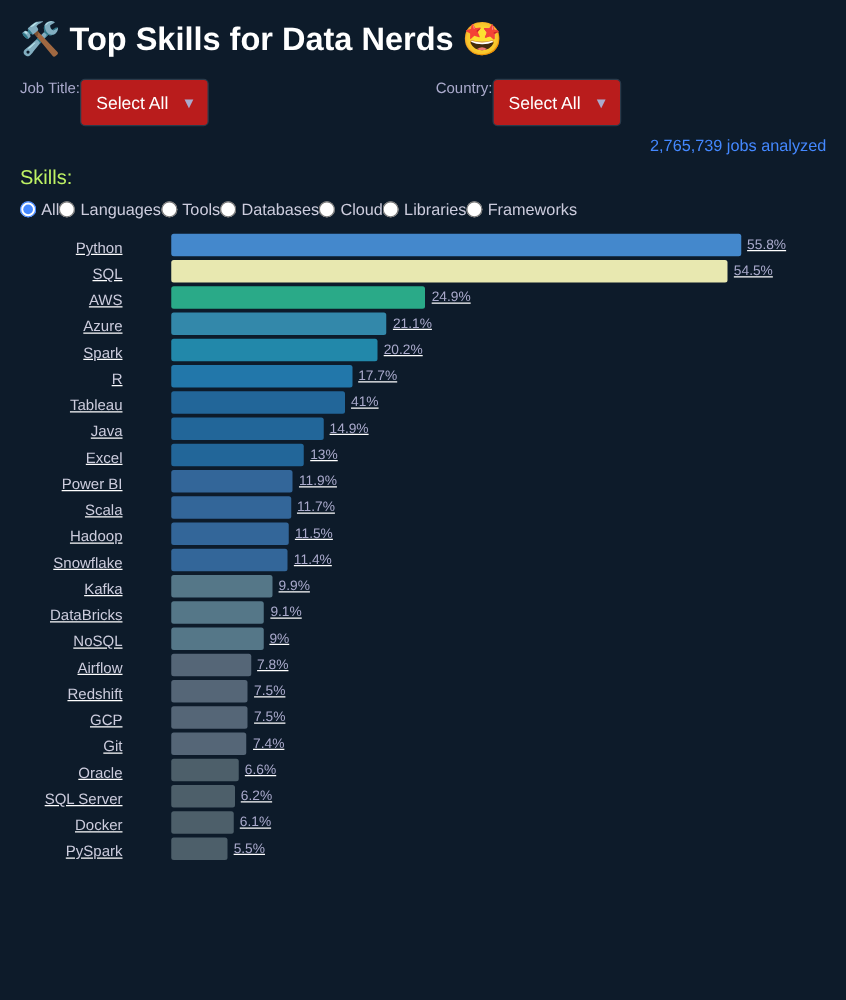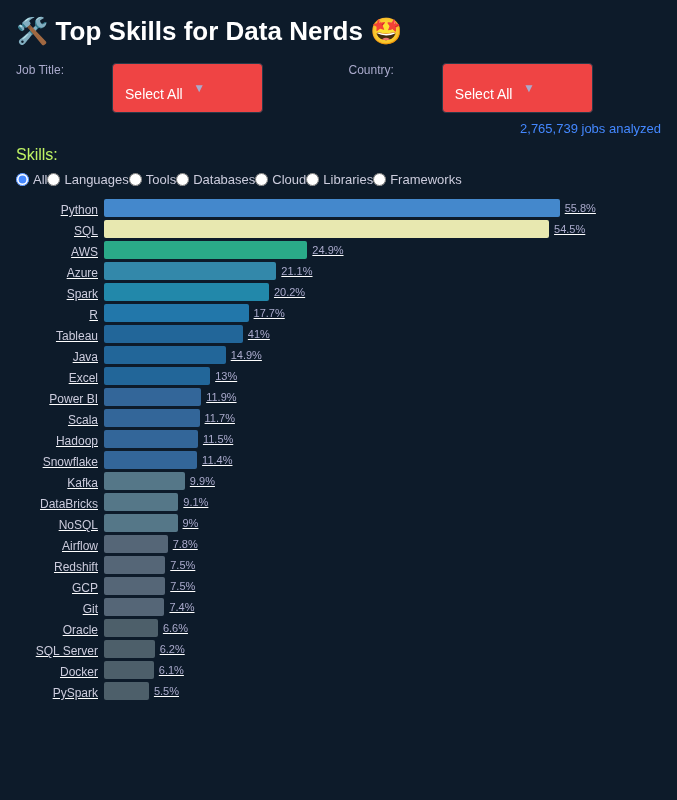--- a/index.html
+++ b/index.html
@@ -30,29 +30,28 @@
     .form-label {
       font-size: 12px;
       color: #aaaacc;
       margin-bottom: 4px;
     }
     .select-wrapper {
       position: relative;
     }
     .select-box {
       width: 100%;
-      background-color: #ef4444;
+      background-color: #b91c1c;
       color: #ffffff;
       border: 1px solid #2a3a4a;
       border-radius: 4px;
-      padding: 22px 30px 10px 12px;
+      padding: 10px 30px 10px 12px;
       font-size: 14px;
       appearance: none;
       cursor: pointer;
-      margin-left: 48px;
     }
     .select-arrow {
       position: absolute;
       right: 10px;
       top: 50%;
       transform: translateY(-50%);
       color: #aaaacc;
       pointer-events: none;
       font-size: 12px;
     }
@@ -102,20 +101,21 @@
       font-size: 12px;
       color: #ccccdd;
       flex-shrink: 0;
     }
     .bar-container {
       flex: 1;
       height: 18px;
       position: relative;
       display: flex;
       align-items: center;
+      margin-left: 33px;
     }
     .bar {
       height: 100%;
       border-radius: 2px;
     }
     .bar-value {
       font-size: 11px;
       color: #aaaacc;
       margin-left: 5px;
       white-space: nowrap;

